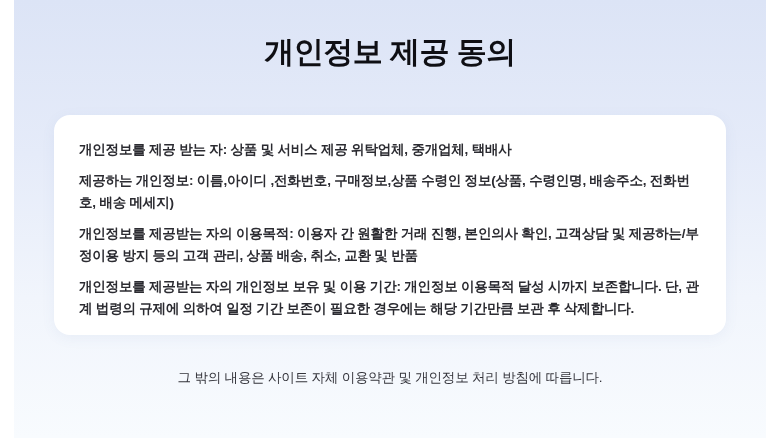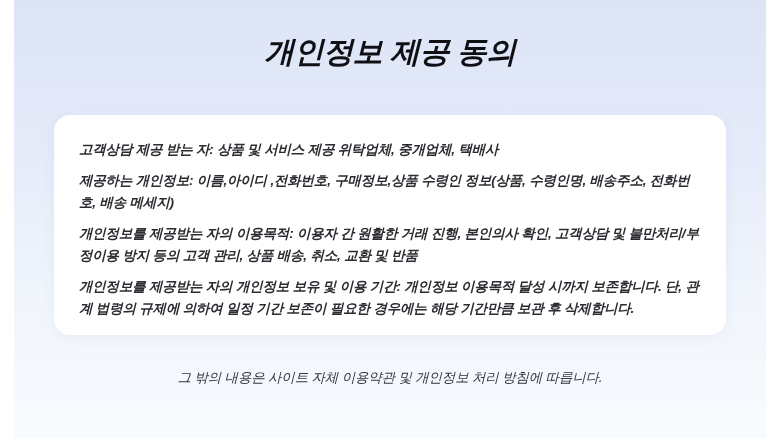--- a/index.html
+++ b/index.html
@@ -1,15 +1,15 @@
 <!DOCTYPE html>
 <html style="--bg-top: #dce4f6; --bg-bottom: #f8fbfe; --card-bg: #ffffff; --title-color: #0f0f14;"><head>
 <meta charset="utf-8">
 <style>
-  * { box-sizing: border-box; margin: 0; padding: 0; font-style: italic; }
+  * { box-sizing: border-box; margin: 0; padding: 0; }
   html, body {
     width: 780px;
     height: 438px;
     background: #ffffff;
     font-family: "Liberation Sans", "DejaVu Sans", sans-serif;
     overflow: hidden;
   }
   .panel {
     position: absolute;
     left: 14px;
@@ -69,23 +69,23 @@
 </style>
 </head>
 <body>
 
 <div class="panel">
 
   <h1 class="page-title">개인정보 제공 동의</h1>
 
 
   <div class="consent-card">
-    <p>고객상담 제공 받는 자: 상품 및 서비스 제공 위탁업체, 중개업체, 택배사</p>
+    <p>개인정보를 제공 받는 자: 상품 및 서비스 제공 위탁업체, 중개업체, 택배사</p>
     <p>제공하는 개인정보: 이름,아이디 ,전화번호, 구매정보,상품 수령인 정보(상품, 수령인명, 배송주소, 전화번호, 배송 메세지)</p>
-    <p>개인정보를 제공받는 자의 이용목적: 이용자 간 원활한 거래 진행, 본인의사 확인, 고객상담 및 불만처리/부정이용 방지 등의 고객 관리, 상품 배송, 취소, 교환 및 반품</p>
+    <p>개인정보를 제공받는 자의 이용목적: 이용자 간 원활한 거래 진행, 본인의사 확인, 고객상담 및 제공하는/부정이용 방지 등의 고객 관리, 상품 배송, 취소, 교환 및 반품</p>
     <p>개인정보를 제공받는 자의 개인정보 보유 및 이용 기간: 개인정보 이용목적 달성 시까지 보존합니다. 단, 관계 법령의 규제에 의하여 일정 기간 보존이 필요한 경우에는 해당 기간만큼 보관 후 삭제합니다.</p>
   </div>
 
   <div class="page-footer">
     <div>그 밖의 내용은 사이트 자체 이용약관 및 개인정보 처리 방침에 따릅니다.</div>
   </div>
 
 </div>
 
 </body></html>

